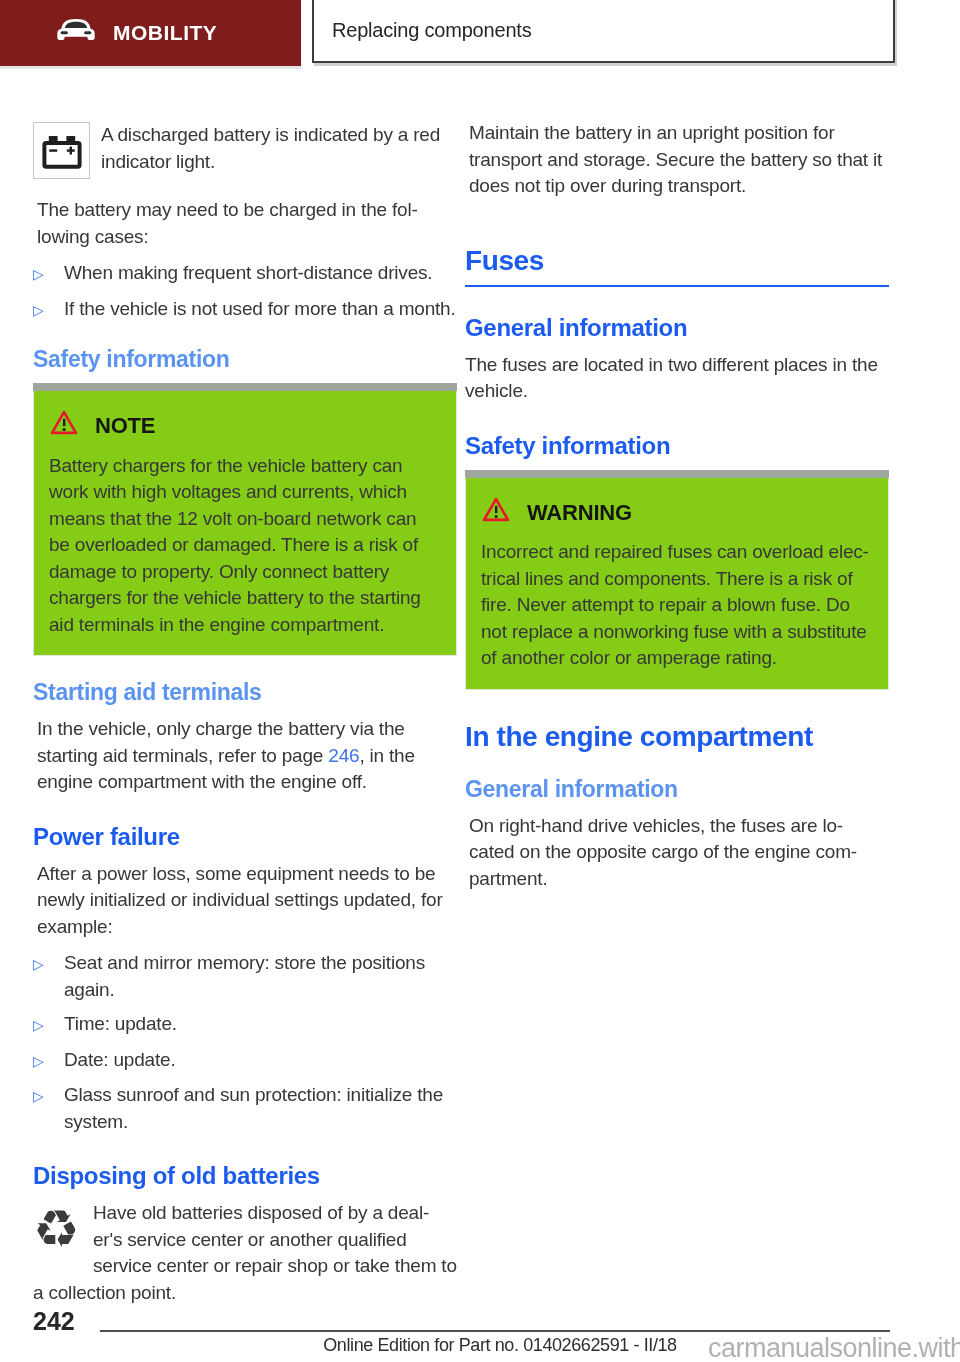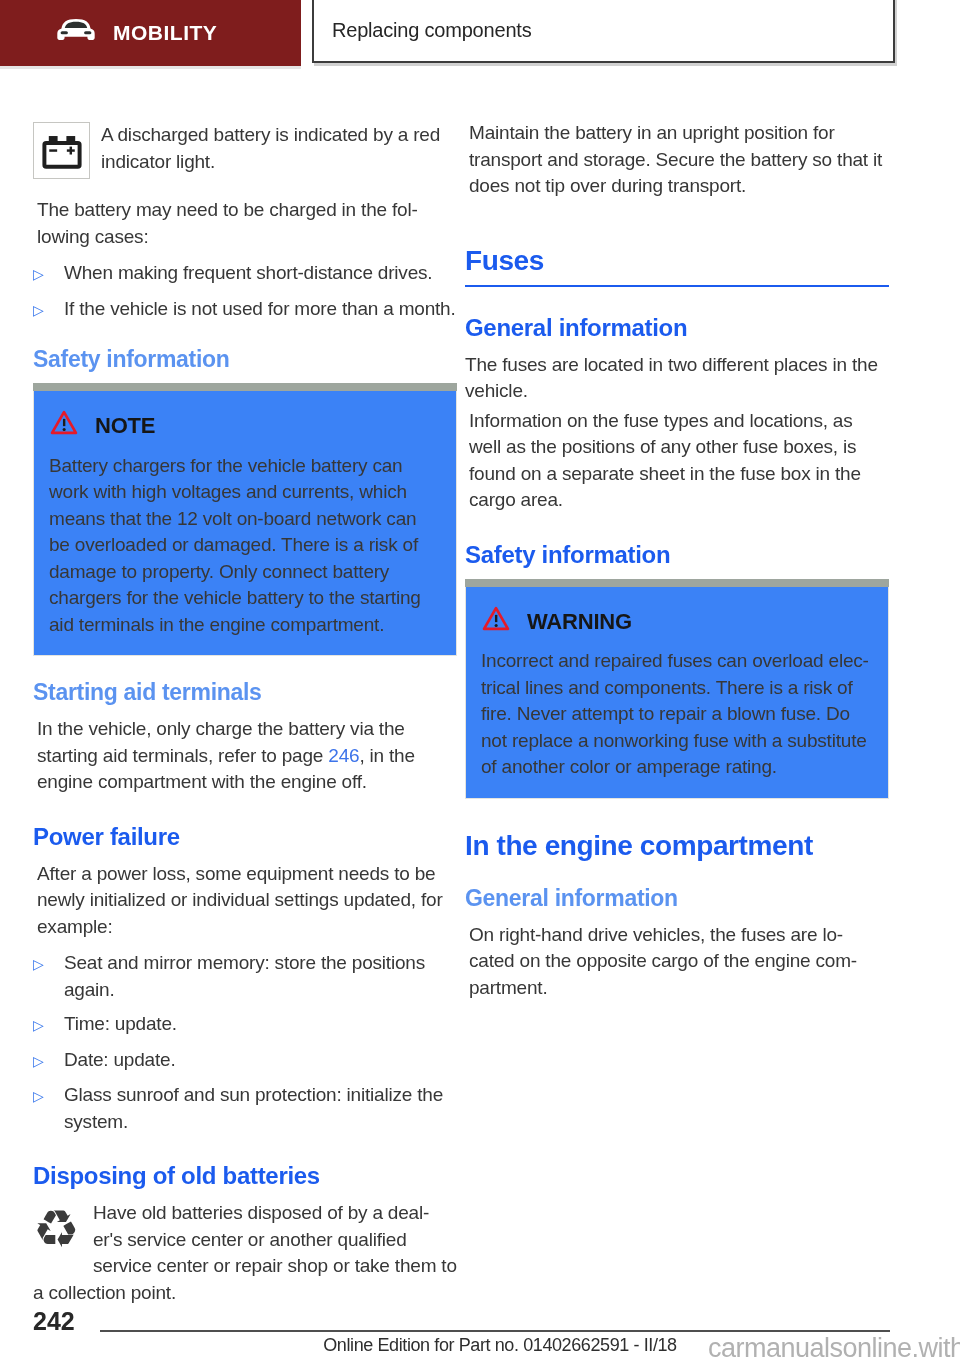--- a/index.html
+++ b/index.html
@@ -44,21 +44,21 @@
   .icon-row .txt { flex:1; }
   
   .bullet { display:flex; margin:0 0 8px; }
   .bullet .tri { flex:none; width:31px; color:#3b79ec; font-size:14px; line-height:26.5px; padding-top:1px; }
   .bullet .btxt { flex:1; }
   .bullet-list { margin:2px 0 6px; }
   
   .callout { margin:0 0 6px; }
   .callout-bar { height:8px; background:#9ea69e; }
   .callout-body {
-    background:#3b82f6; border:1px solid #e4e4df; border-top:none;
+    background:#84cc16; border:1px solid #e4e4df; border-top:none;
     padding:18px 15px 17px;
   }
   .callout-label { display:flex; align-items:center; gap:16px; margin:0 0 9px; }
   .callout-label .lbl { font-size:22px; font-weight:bold; color:#161616; letter-spacing:-0.2px; }
   
   .pagelink { color:#3d74ea; cursor:pointer; }
   
   .disposal { margin-top:2px; }
   .recycle-icon {
     float:left; width:60px; height:78px; font-size:52px; line-height:58px;
@@ -179,21 +179,20 @@
     <div class="col">
 
       <p class="body">Maintain the battery in an upright position for transport and storage. Secure the battery so that it does not tip over during transport.</p>
 
       <div class="h2 first-h2">Fuses</div>
       <div class="h2-rule"></div>
 
       <div class="h3">General information</div>
 
       <p class="tight">The fuses are located in two different places in the vehicle.</p>
-      <p class="body">Information on the fuse types and locations, as well as the positions of any other fuse boxes, is found on a separate sheet in the fuse box in the cargo area.</p>
 
       <div class="h3">Safety information</div>
 
       <div class="callout">
         <div class="callout-bar"></div>
         <div class="callout-body">
           <div class="callout-label">
             <span>
               <svg width="30" height="27" viewBox="0 0 28 26" aria-hidden="true">
                 <path d="M14 3 L25.5 23 L2.5 23 Z" fill="none" stroke="#e51a29" stroke-width="2.6" stroke-linejoin="round"></path>

